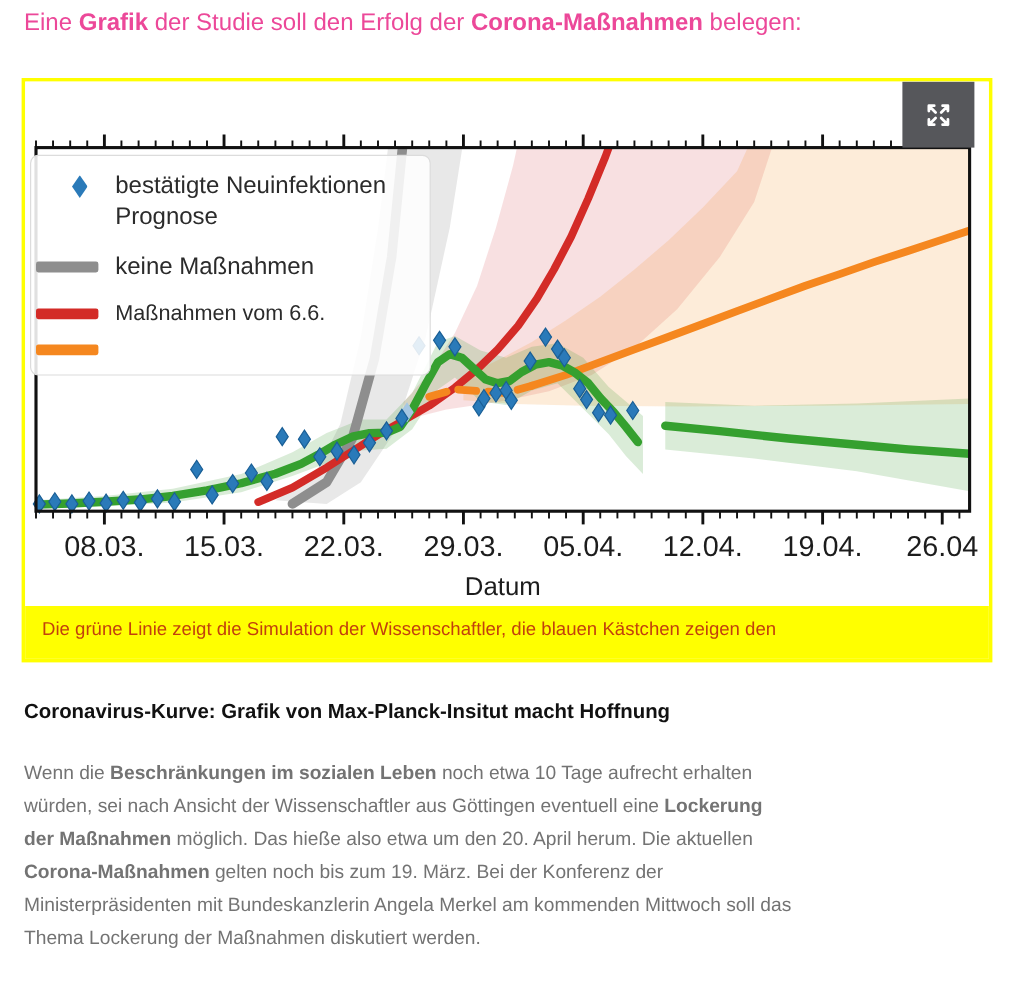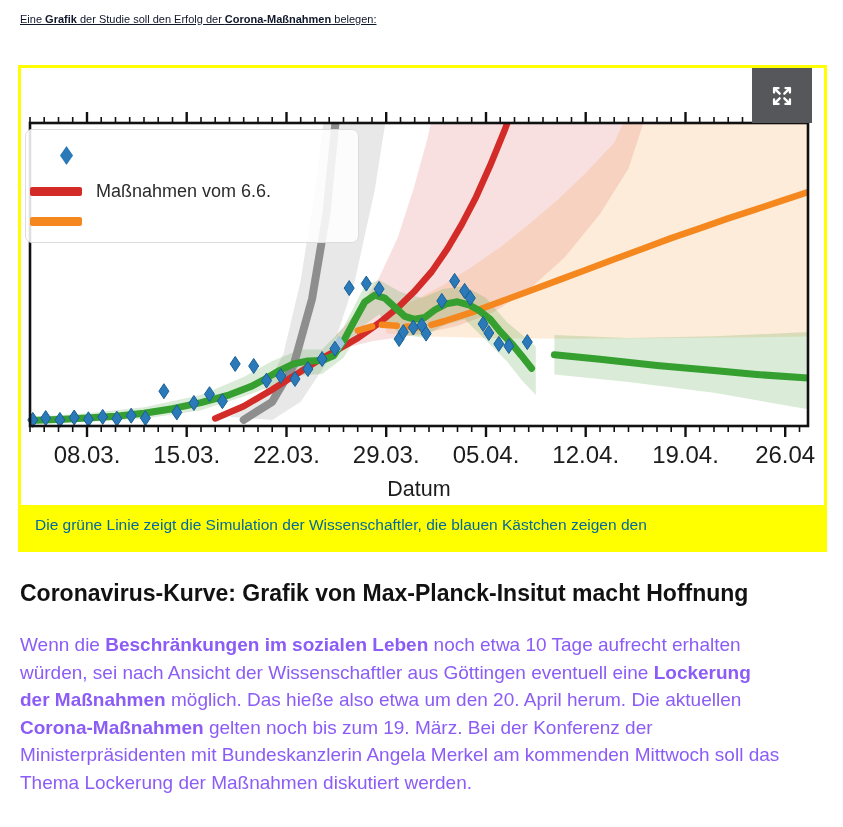--- a/index.html
+++ b/index.html
@@ -2,21 +2,21 @@
 <html><head>
 <meta charset="utf-8">
 <style>
   html,body{margin:0;padding:0;}
   body{
     width:843px;height:827px;overflow:hidden;background:#ffffff;
     font-family:"Liberation Sans", sans-serif;color:#1c1c1c;
   }
   b{font-weight:700;}
   
-  .intro{margin:8px 0 0 20px;font-size:11px;line-height:22px;color:#0f172a;text-decoration:underline;}
+  .intro{margin:8px 0 0 20px;font-size:20px;line-height:22px;color:#ec4899;}
   
   .figure{position:relative;margin:35px 0 0 18px;width:803px;border:3px solid #ffff00;background:#fff;}
   .chart-area{position:relative;height:437px;background:#ffffff;overflow:hidden;}
   .chart-svg{position:absolute;left:0;top:0;}
   
   .legend{
     position:absolute;left:4px;top:61px;width:334px;box-sizing:border-box;
     padding:8px 0 16px;background:rgba(255,255,255,0.87);
     border:1px solid #dcdcdc;border-radius:7px;
   }
@@ -25,25 +25,25 @@
   .lmark{flex:0 0 70px;padding-left:4px;box-sizing:border-box;}
   .lbar{width:52px;height:9px;border-radius:2px;}
   .ldiamond{width:13px;height:19px;margin-left:30px;margin-top:4px;
     clip-path:polygon(50% 0,100% 50%,50% 100%,0 50%);}
   .ltext{font-size:20px;line-height:26px;color:#2b2b2b;}
   .ltext.small{font-size:18px;line-height:22px;}
   
   .expand-btn{position:absolute;top:0;right:12px;width:60px;height:55px;
     display:flex;align-items:center;justify-content:center;cursor:pointer;}
   
-  .caption{background:#ffff00;padding:9px 14px 13px;font-size:15.5px;line-height:22px;color:#0369a1;}
+  .caption{background:#ffff00;padding:9px 14px 13px;font-size:15.5px;line-height:22px;color:#c2410c;}
   .credit{margin-left:22px;}
   
-  .headline{margin:27px 20px 0;font-size:23px;line-height:28px;font-weight:700;color:#111;}
-  .body-text{margin:24px 22px 0 20px;font-size:19px;line-height:27.6px;color:#8b5cf6;}
+  .headline{margin:27px 20px 0;font-size:17px;line-height:28px;font-weight:700;color:#111;}
+  .body-text{margin:24px 22px 0 20px;font-size:16px;line-height:27.6px;color:#737373;}
 </style>
 </head>
 <body>
 
 <p class="intro"><span>Eine </span><b>Grafik</b><span> der Studie soll den Erfolg der </span><b>Corona-Maßnahmen</b><span> belegen:</span></p>
 
 <div class="figure">
   <div class="chart-area">
     <svg id="chart-svg" class="chart-svg" width="803" height="437" viewBox="0 0 803 437">
         <defs>
@@ -232,20 +232,30 @@
           <text x="764.2" y="395" text-anchor="middle" font-size="24" fill="#1c1c1c">26.04</text>
         </g>
         <text x="398" y="428" text-anchor="middle" font-size="21.5" fill="#1c1c1c">Datum</text>
       </svg>
 
     <div class="legend">
       <div class="lrow first">
         <div class="lmark">
           <div class="ldiamond" style="background-color: rgb(42, 122, 185);"></div>
         </div>
+        <div class="ltext">
+          <div>bestätigte Neuinfektionen</div>
+          <div>Prognose</div>
+        </div>
+      </div>
+      <div class="lrow">
+        <div class="lmark">
+          <div class="lbar" style="background-color: rgb(142, 142, 142);"></div>
+        </div>
+        <div class="ltext">keine Maßnahmen</div>
       </div>
       <div class="lrow">
         <div class="lmark">
           <div class="lbar" style="background-color: rgb(211, 43, 39);"></div>
         </div>
         <div class="ltext small">Maßnahmen vom 6.6.</div>
       </div>
       <div class="lrow">
         <div class="lmark">
           <div class="lbar" style="background-color: rgb(245, 135, 31);"></div>

